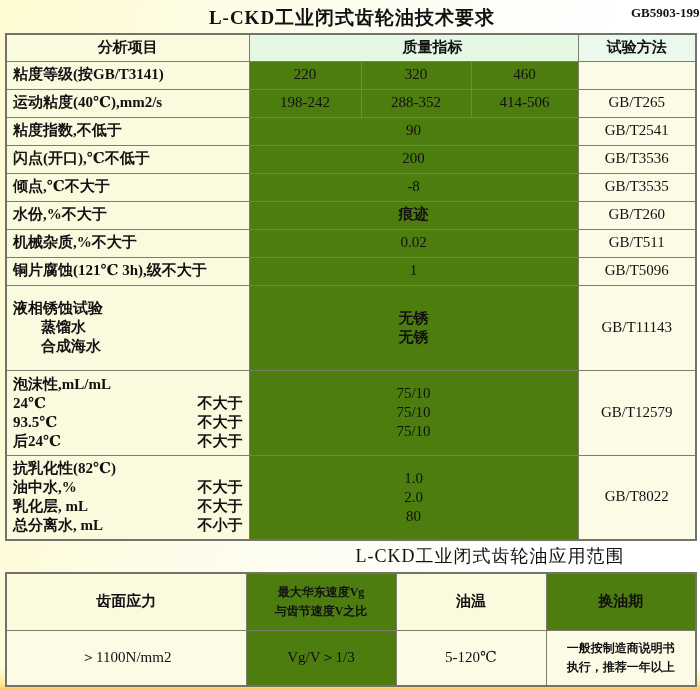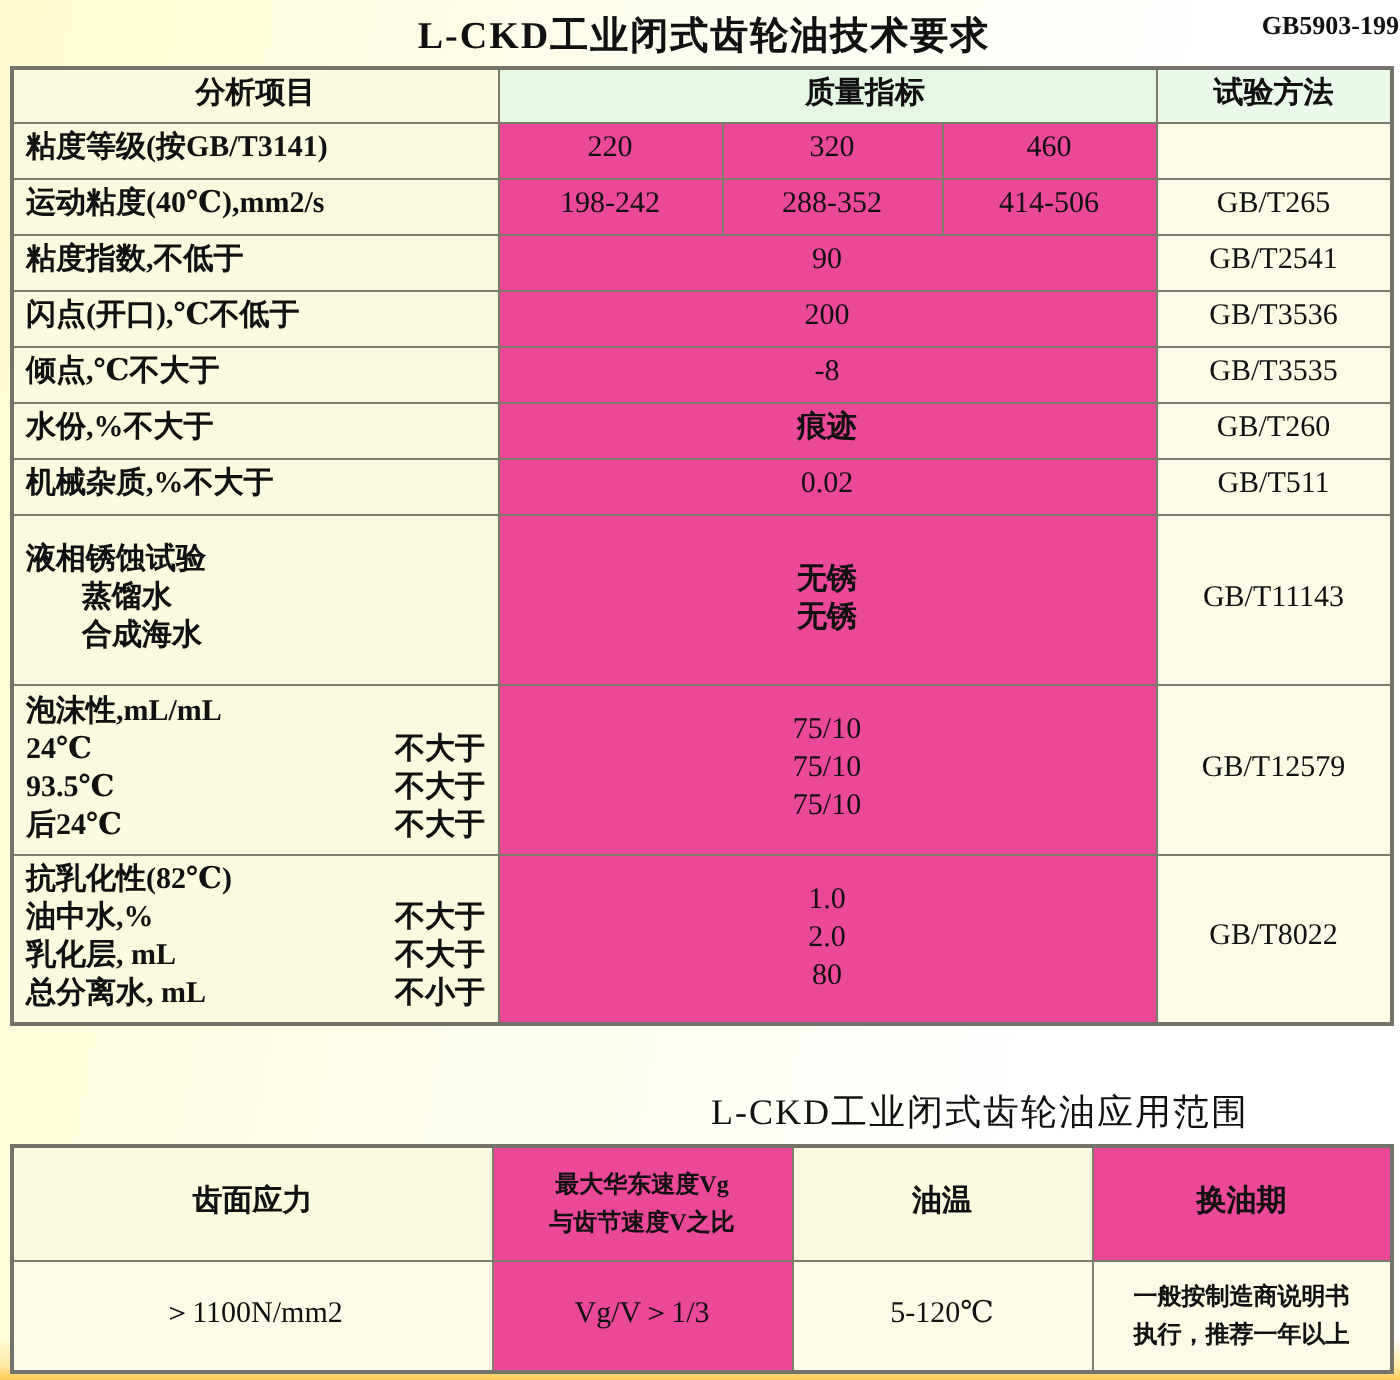--- a/index.html
+++ b/index.html
@@ -23,21 +23,21 @@
   table.app{top:572px;width:690px;}
   td{
     border:1px solid #7d7d6b;
     font-size:15px;line-height:1.18;
     padding:0 6px;vertical-align:middle;
     overflow:hidden;
   }
   table{border:2px solid #73736a;}
   .cream{background:#fafade;}
   .cream2{background:#fbfbe6;}
-  .green{background:#ec4899;}
+  .green{background:#4d7c0f;}
   .hgreen{background:#e4f8e4;padding-left:44px;}
   .hgreen2{background:#eaf9ec;}
   .b{font-weight:bold;}
   .center{text-align:center;}
   .h27{height:27px;}
   .h28{height:28px;padding-left:28px;}
   .h85{height:85px;}
   .lab{display:flex;justify-content:flex-start;align-items:baseline;}
   .lab .q{font-weight:bold;white-space:nowrap;}
   .line{display:flex;justify-content:space-between;align-items:baseline;line-height:19px;}
@@ -139,20 +139,30 @@
     <td class="cream">
           <div class="lab">
       <span class="b">机械杂质,%</span>
       <span class="q">不大于</span>
     </div>
         </td>
     <td class="green center" colspan="3">0.02</td>
     <td class="cream2 center">GB/T511</td>
   </tr>
 
+  <tr class="h28">
+    <td class="cream">
+          <div class="lab">
+      <span class="b">铜片腐蚀(121℃ 3h),级</span>
+      <span class="q">不大于</span>
+    </div>
+        </td>
+    <td class="green center" colspan="3">1</td>
+    <td class="cream2 center">GB/T5096</td>
+  </tr>
 
   <tr class="h85">
     <td class="cream">
       <div class="line b">液相锈蚀试验</div>
       <div class="line b ind">蒸馏水</div>
       <div class="line b ind">合成海水</div>
     </td>
     <td class="green" colspan="3">
       <div class="vstack">
         <div class="b">无锈</div>

